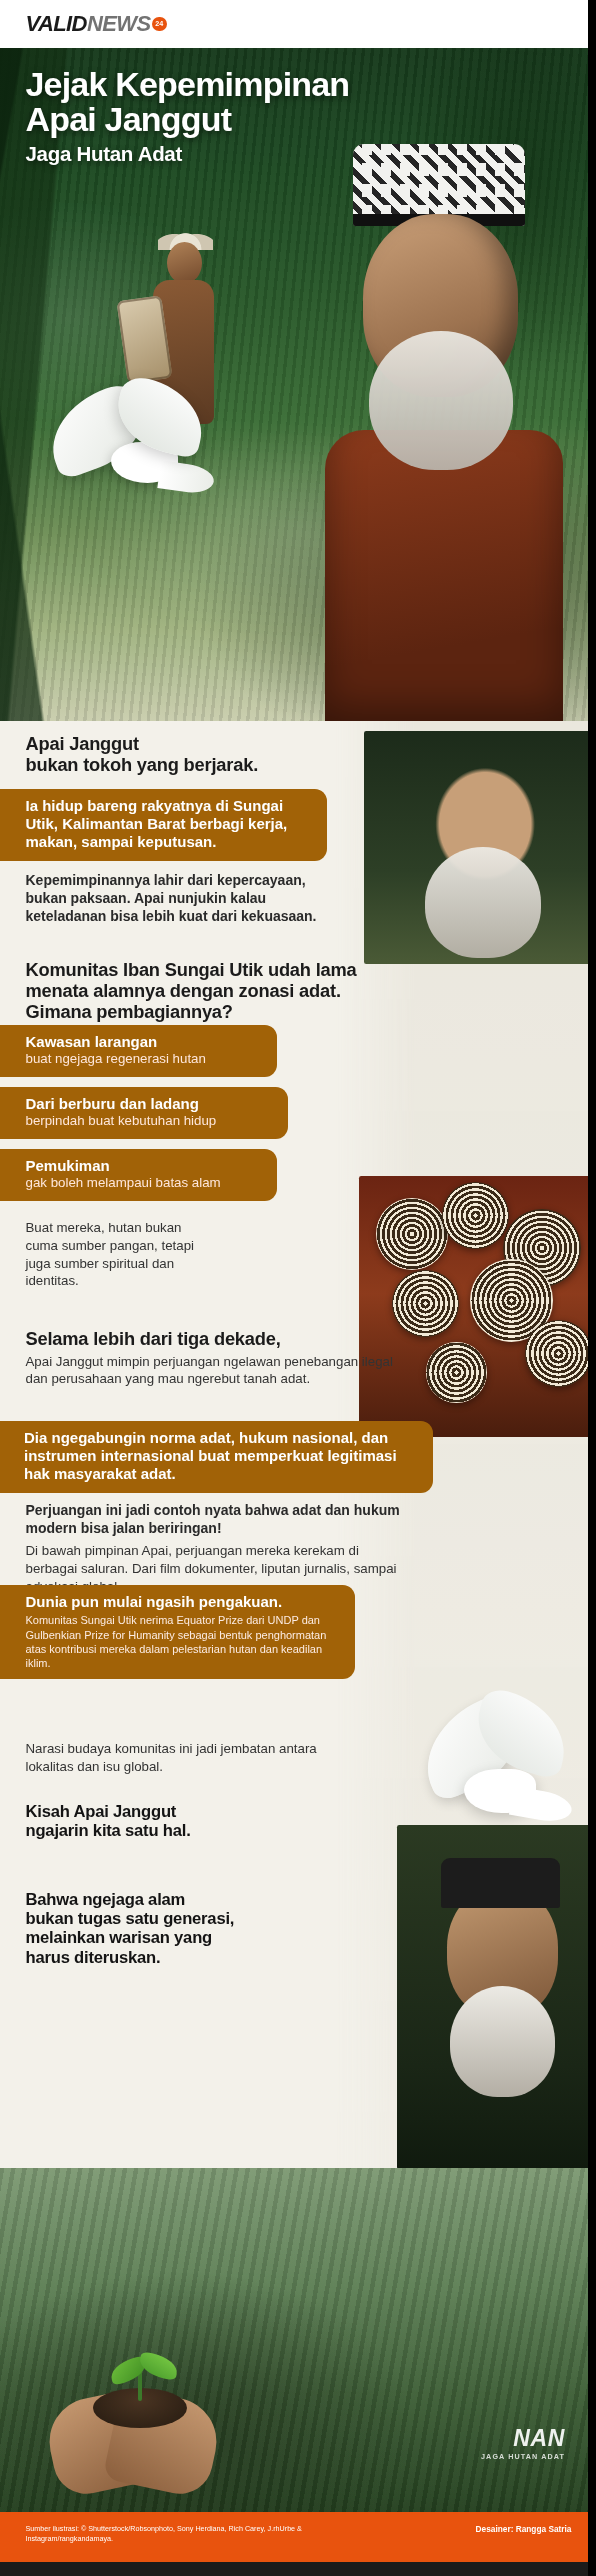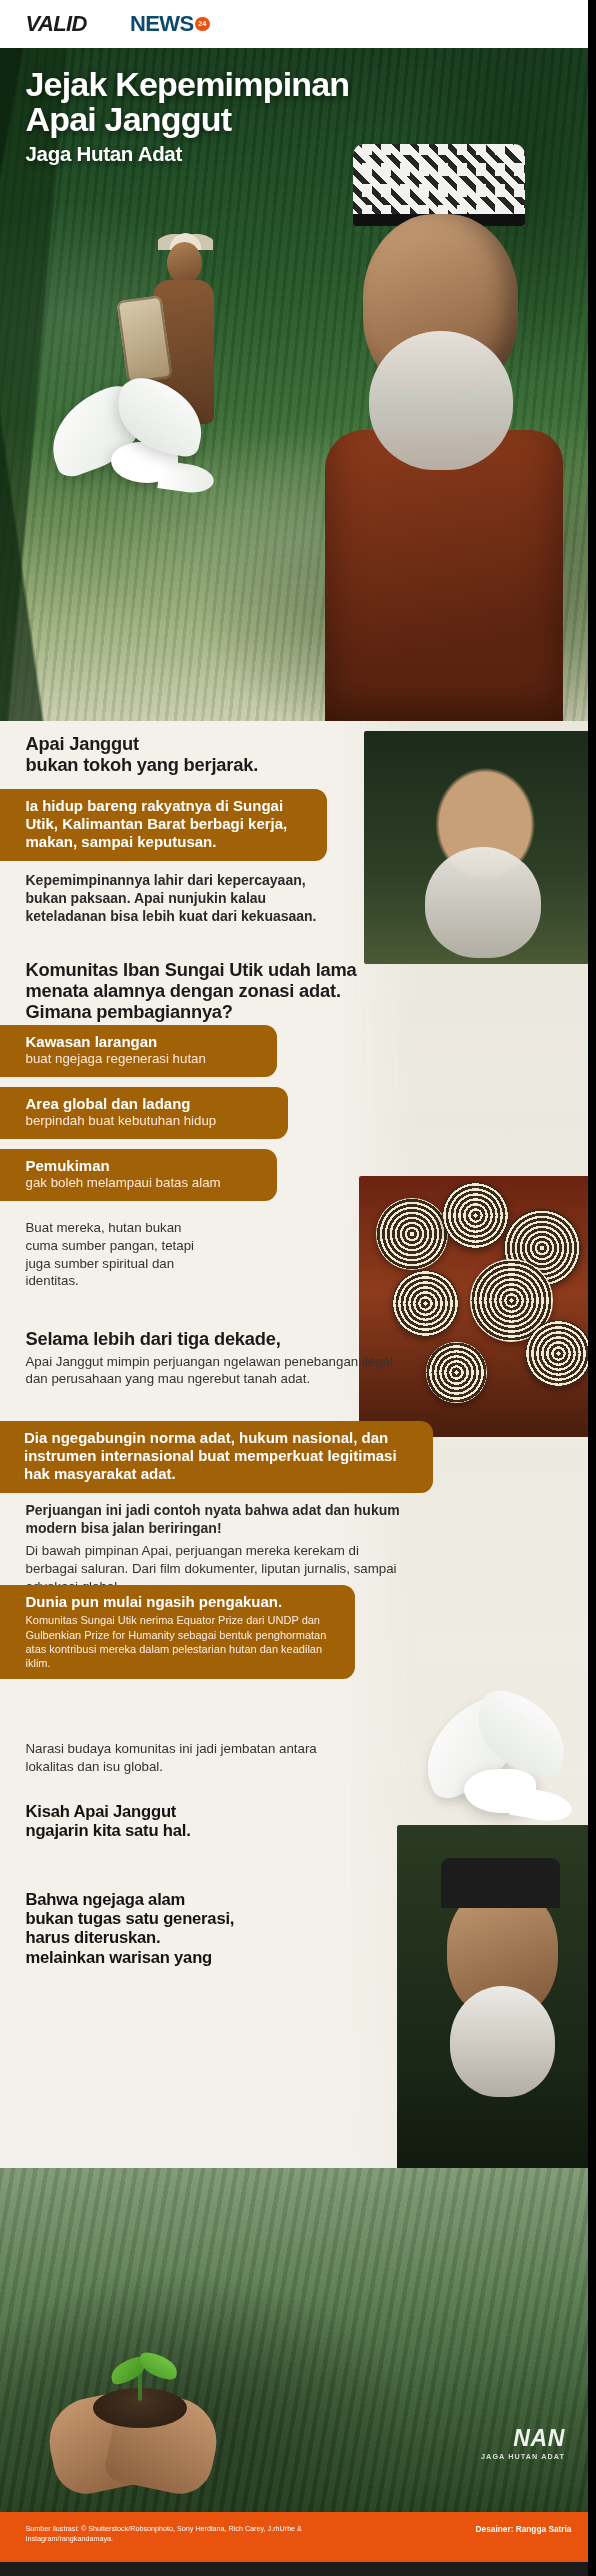--- a/index.html
+++ b/index.html
@@ -33,22 +33,22 @@
     font-size: 22px;
     font-weight: 800;
     letter-spacing: -0.6px;
     color: #1b1b1b;
     font-style: italic;
   }
   .logo .news {
     font-size: 22px;
     font-weight: 800;
     letter-spacing: -0.6px;
-    color: #0c4a6e;
-    margin-left: 43px;
+    color: #737373;
+    font-style: italic;
   }
   .logo .dot {
     width: 14.4px; height: 14.4px;
     border-radius: 50%;
     background: #e8530e;
     display: inline-block;
     margin-left: 1.7px;
     position: relative;
     top: -5.5px;
     color: #fff;
@@ -449,21 +449,21 @@
     <div class="block" style="top: 238px; width: 333px;">
       <div class="h-strong">Komunitas Iban Sungai Utik udah lama menata alamnya dengan zonasi adat. Gimana pembagiannya?</div>
     </div>
 
     <div class="callout" style="top: 304px; width: 277px;">
       <div class="c-title">Kawasan larangan</div>
       <div class="c-sub">buat ngejaga regenerasi hutan</div>
     </div>
 
     <div class="callout" style="top: 366px; width: 288px;">
-      <div class="c-title">Area global dan ladang</div>
+      <div class="c-title">Dari berburu dan ladang</div>
       <div class="c-sub">berpindah buat kebutuhan hidup</div>
     </div>
 
     <div class="callout" style="top: 428px; width: 277px;">
       <div class="c-title">Pemukiman</div>
       <div class="c-sub">gak boleh melampaui batas alam</div>
     </div>
 
     <div class="block" style="top: 498px; width: 183px;">
       <div class="p-body">Buat mereka, hutan bukan cuma sumber pangan, tetapi juga sumber spiritual dan identitas.</div>
@@ -493,22 +493,22 @@
     </div>
 
     <div class="block" style="top: 1081px; width: 344px;">
       <div class="q-strong">Kisah Apai Janggut</div>
       <div class="q-strong">ngajarin kita satu hal.</div>
     </div>
 
     <div class="block" style="top: 1169px; width: 355px;">
       <div class="q-strong">Bahwa ngejaga alam</div>
       <div class="q-strong">bukan tugas satu generasi,</div>
+      <div class="q-strong">melainkan warisan yang</div>
       <div class="q-strong">harus diteruskan.</div>
-      <div class="q-strong">melainkan warisan yang</div>
     </div>
 
     <div class="photo" style="right:0; top: 1104px; width: 200px; height: 344px; background: linear-gradient(180deg,#2b3a22,#1a2616 70%,#101a0e);">
       <div style="position:absolute; left:50px; top:61px; width:111px; height:133px; border-radius:46%; background:linear-gradient(160deg,#c39a71,#7b5537);"></div>
       <div style="position:absolute; left:53px; top:161px; width:105px; height:111px; border-radius:50% 50% 45% 45%; background:linear-gradient(180deg,#eceae4,#b3aea4);"></div>
       <div style="position:absolute; left:44px; top:33px; width:119px; height:50px; background:#1c1c1c; border-radius:9px 9px 2.2px 2.2px;"></div>
     </div>
   </div>
 
   <div class="closing">

